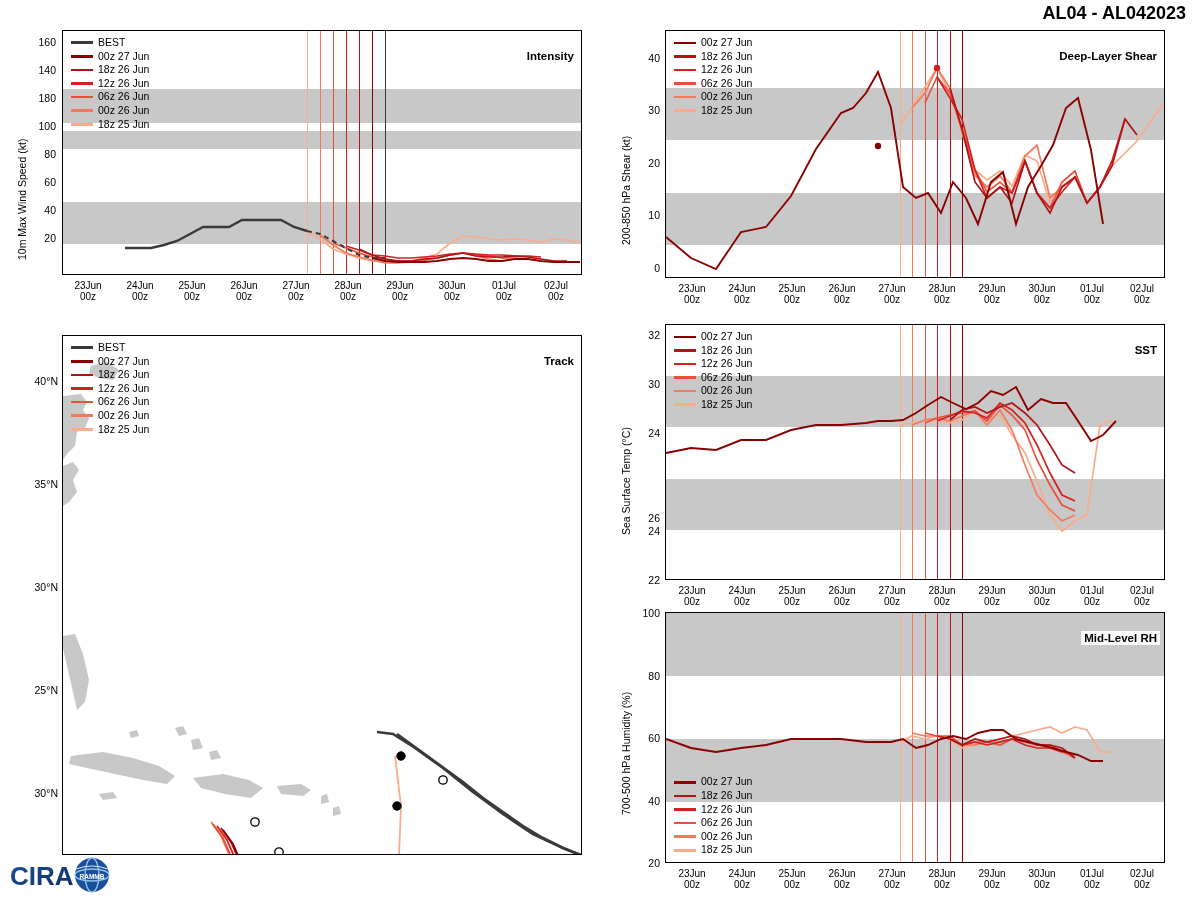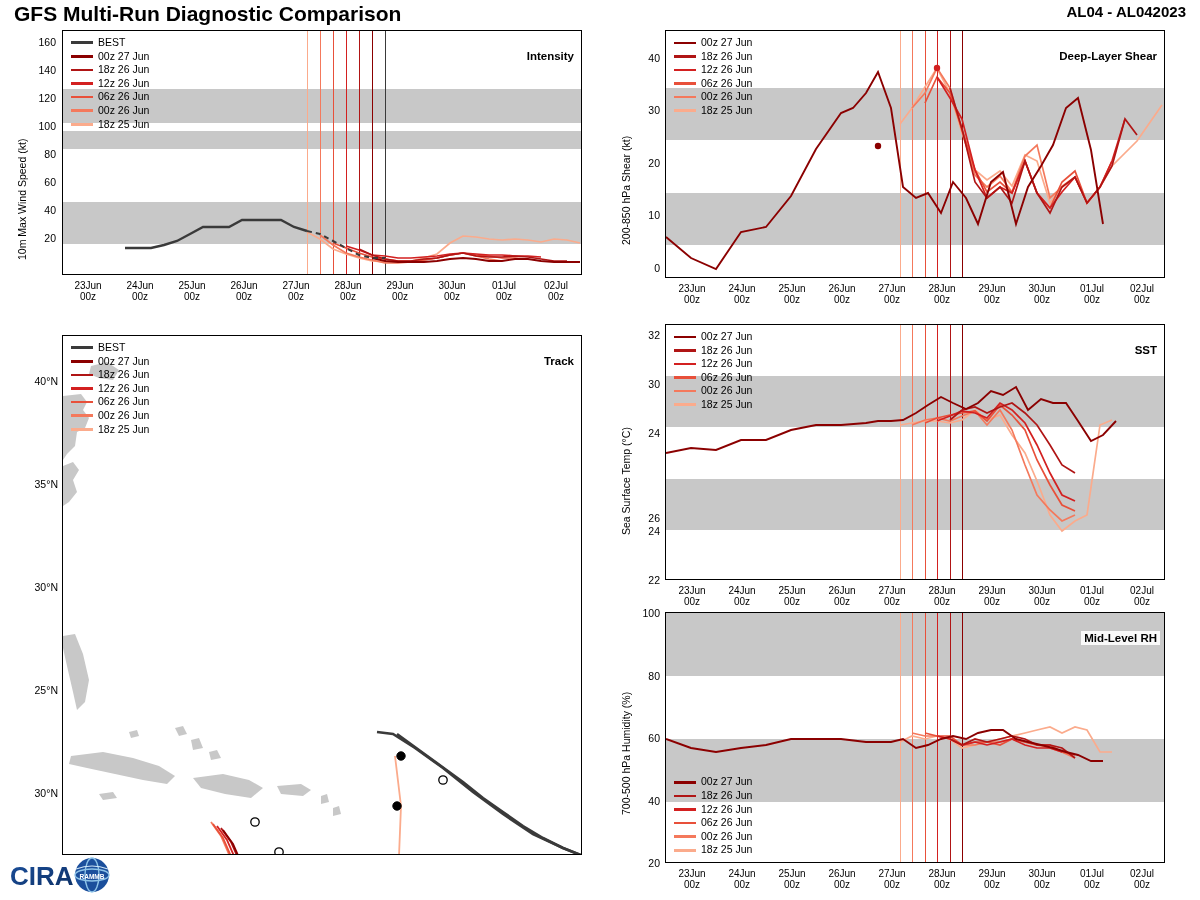--- a/index.html
+++ b/index.html
@@ -15,21 +15,21 @@
   
   #header {
     position:absolute; top:0; left:0; width:1200px; height:30px;
   }
   #main-title {
     position:absolute; left:14px; top:2px;
     font-size:21px; font-weight:bold; letter-spacing:0px;
   }
   #storm-id {
     position:absolute; right:14px; top:3px;
-    font-size:15px; font-weight:bold;
+    font-size:18px; font-weight:bold;
   }
   
   .panel { position:absolute; }
   .plotbox {
     position:absolute;
     border:1px solid #000;
     background:#fff;
     overflow:hidden;
   }
   .band { position:absolute; left:0; right:0; background:#c8c8c8; }
@@ -75,30 +75,29 @@
   .legend .lbl { white-space:nowrap; }
   svg { display:block; position:absolute; left:0; top:0; }
   
   #logo { position:absolute; left:8px; top:855px; width:110px; height:40px; }
   .vline { position:absolute; top:0; bottom:0; width:1.4px; }
 </style>
 </head>
 <body>
 
 <div id="header">
-  <div id="main-title">GFS Multi-Run Diagnostic Comparison</div>
   <div id="storm-id">AL04 - AL042023</div>
 </div>
 
 <div class="panel">
   <div class="ylabel" style="left:16px; top:260px; font-size:10.5px;">10m Max Wind Speed (kt)</div>
 
   <div class="ytick" style="left:28px; top:36px; width:28px;">160</div>
   <div class="ytick" style="left:28px; top:64px; width:28px;">140</div>
-  <div class="ytick" style="left:28px; top:92px; width:28px;">120</div>
+  <div class="ytick" style="left:28px; top:92px; width:28px;">180</div>
   <div class="ytick" style="left:28px; top:120px; width:28px;">100</div>
   <div class="ytick" style="left:28px; top:148px; width:28px;">80</div>
   <div class="ytick" style="left:28px; top:176px; width:28px;">60</div>
   <div class="ytick" style="left:28px; top:204px; width:28px;">40</div>
   <div class="ytick" style="left:28px; top:232px; width:28px;">20</div>
 
   <div class="plotbox" style="left:62px; top:30px; width:520px; height:245px;">
 
     <div class="band" style="top:170.8px; height:42px;"></div>
     <div class="band" style="top:100.0px; height:18.2px;"></div>

